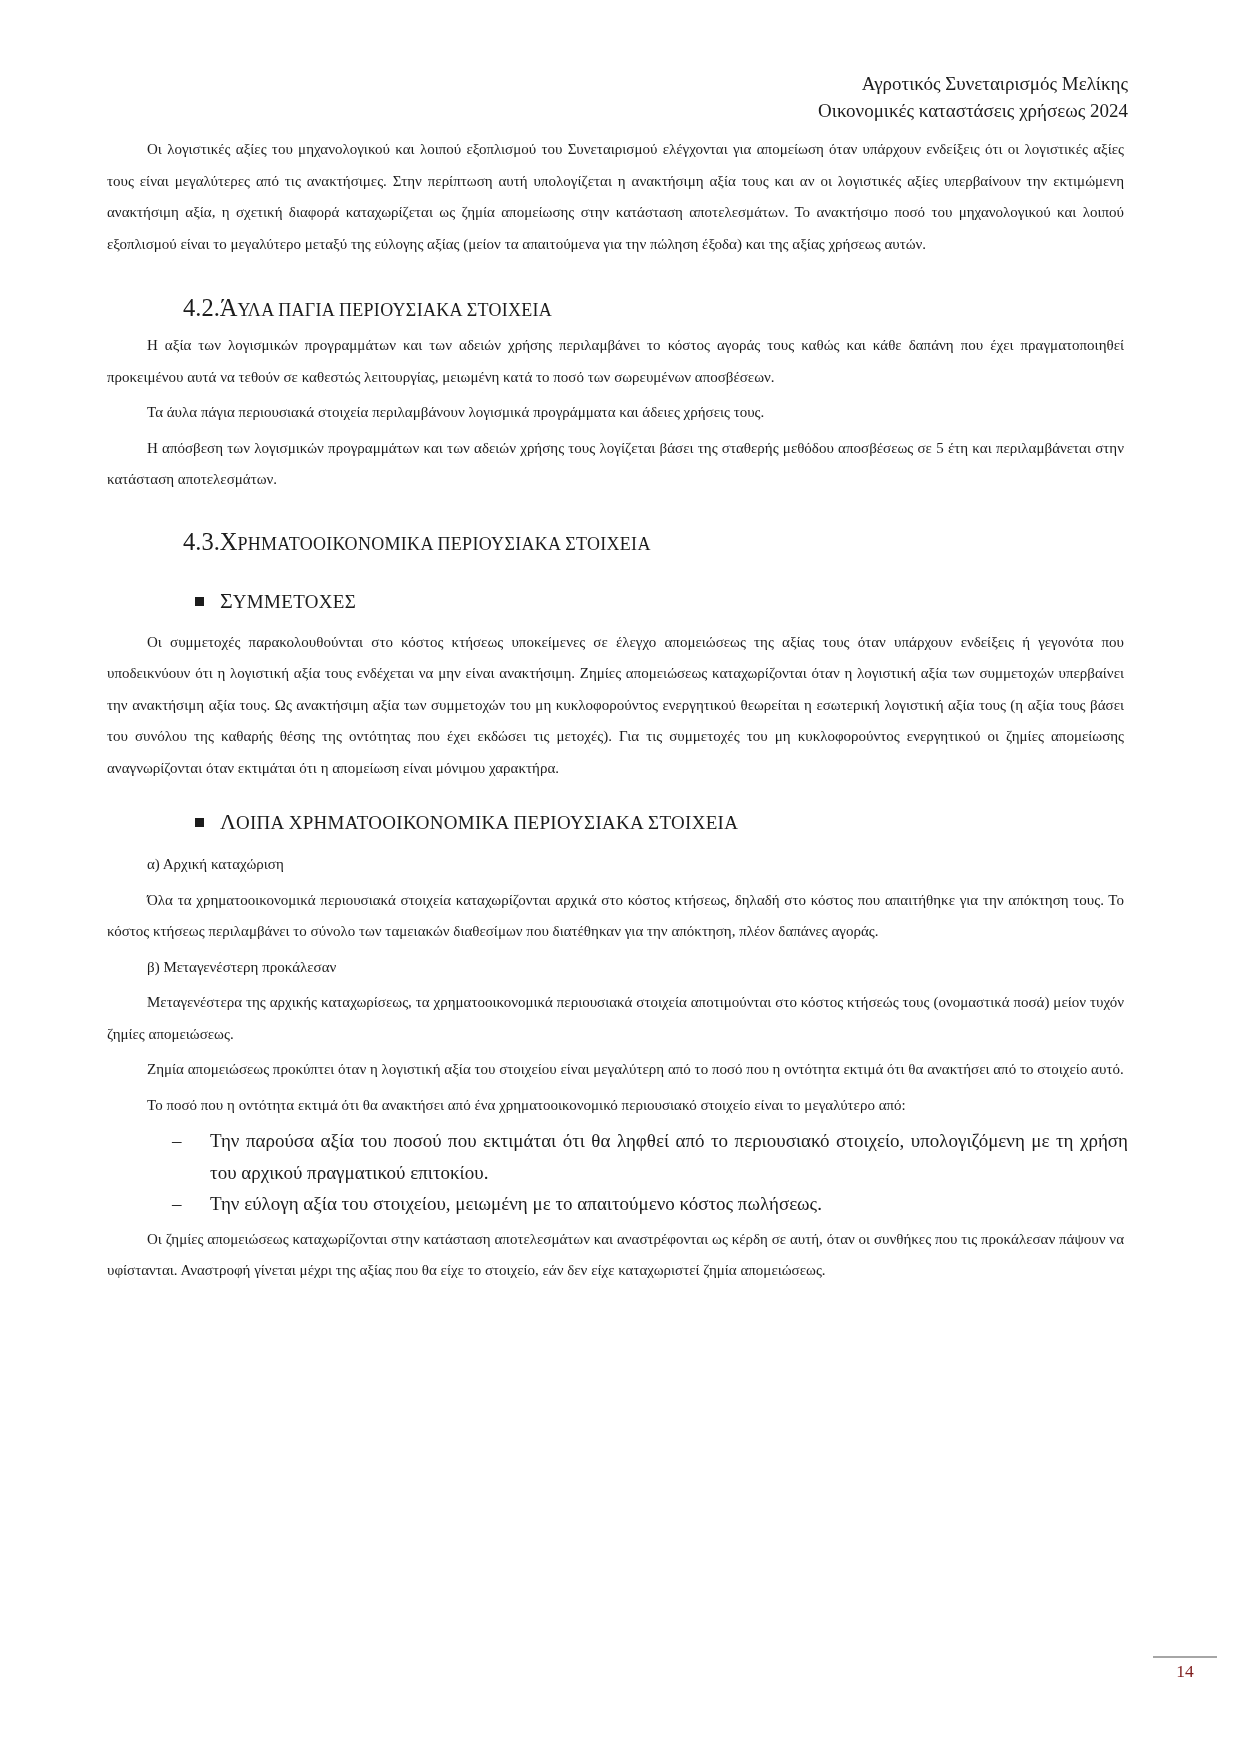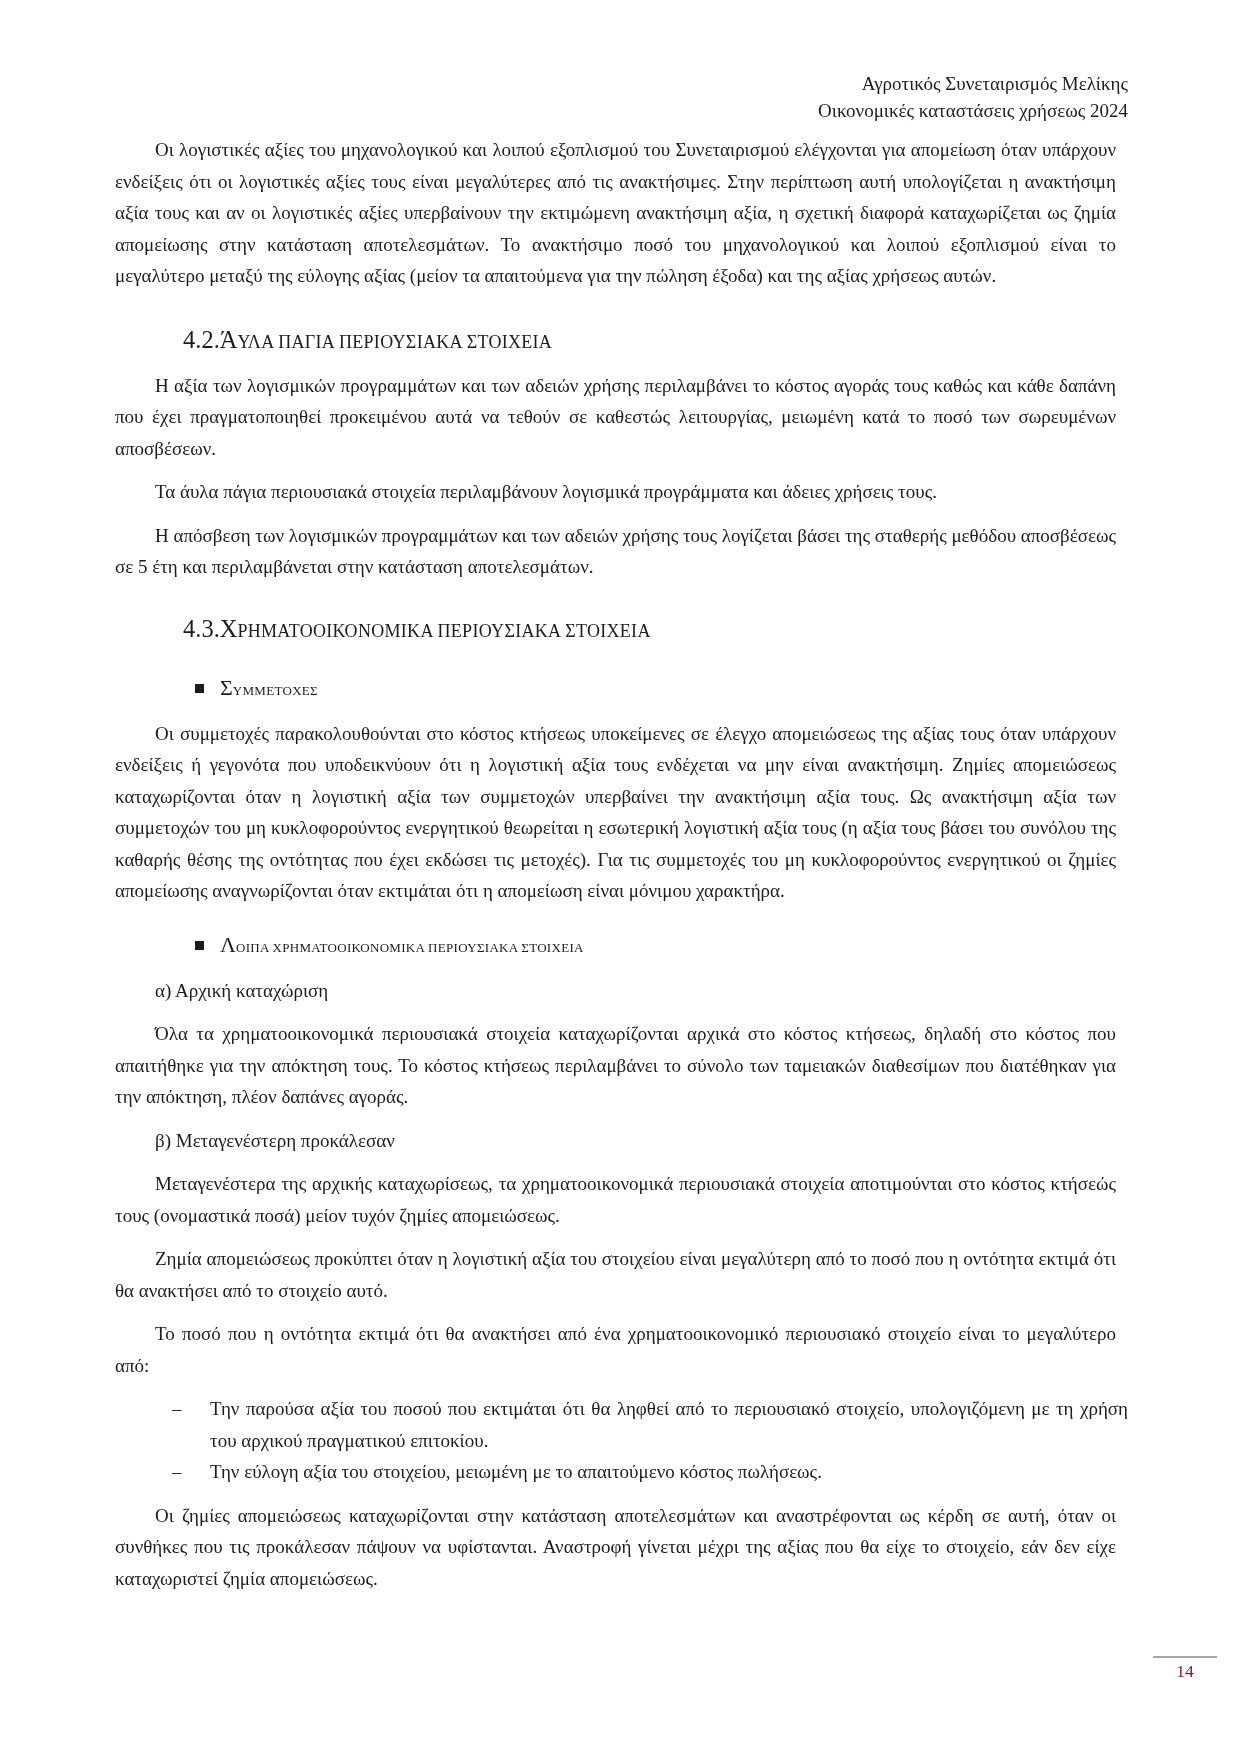--- a/index.html
+++ b/index.html
@@ -16,22 +16,22 @@
     left:103px;top:0;
     width:1025px;
   }
   .doc-header{
     margin-top:70px;
     text-align:right;
     font-size:19px;
     line-height:27px;
   }
   p.body{
-    margin:12px;
-    font-size:19px;
+    margin:4px;
+    font-size:15px;
     line-height:31.5px;
     text-align:justify;
     text-indent:40px;
   }
   p.intro{margin-top:10px;}
   .sec-heading{
     margin-left:80px;
     line-height:30px;
     white-space:nowrap;
   }
@@ -45,21 +45,21 @@
     white-space:nowrap;
   }
   .bullet-item .sq{
     display:inline-block;
     width:9px;height:9px;
     background:#1c1c1c;
     margin-right:16px;
     vertical-align:2px;
   }
   .bullet-item .b-big{font-size:22px;}
-  .bullet-item .b-small{font-size:13px;letter-spacing:.3px;}
+  .bullet-item .b-small{font-size:19px;letter-spacing:.3px;}
   .b1{margin-top:26px;margin-bottom:9px;}
   .b2{margin-top:23px;margin-bottom:10px;}
   .dash-list{margin:0;padding:0;list-style:none;}
   .dash-item{
     position:relative;
     margin:0 0 0 107px;
     font-size:19px;
     line-height:31.5px;
     text-align:justify;
   }

